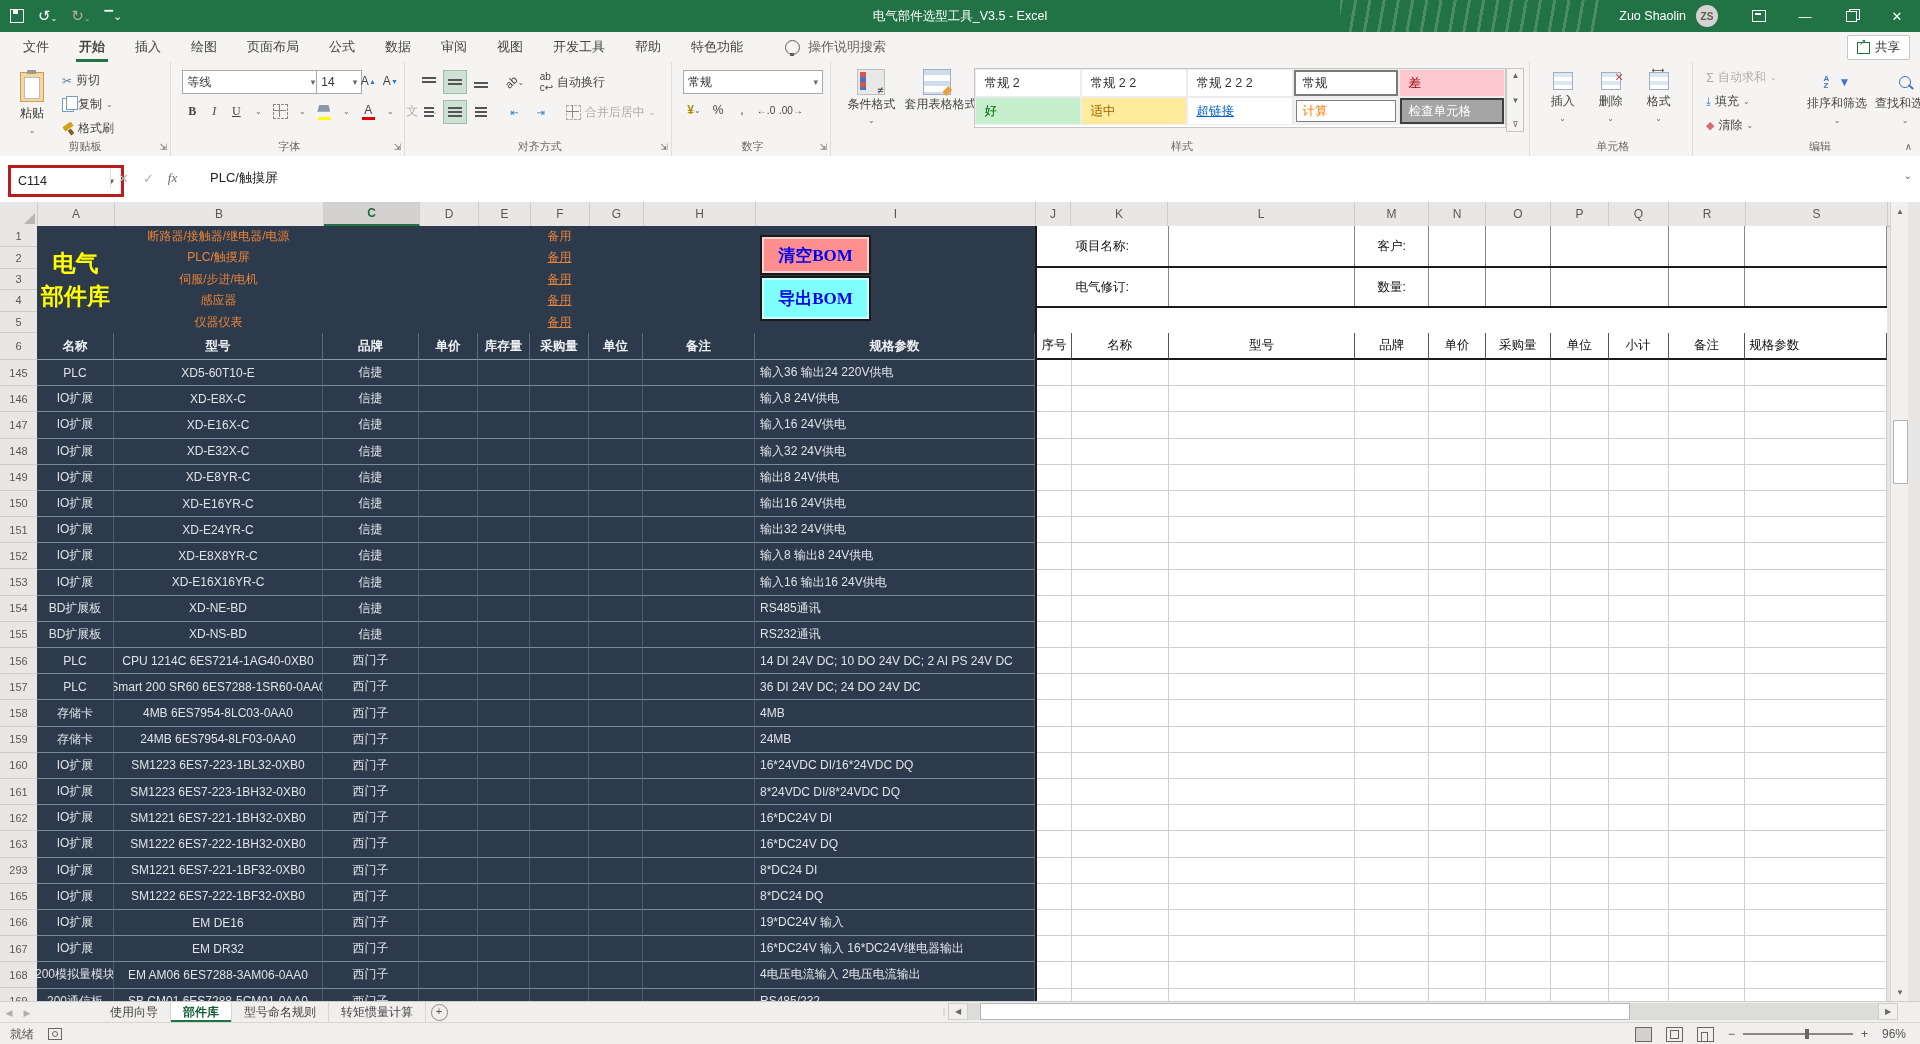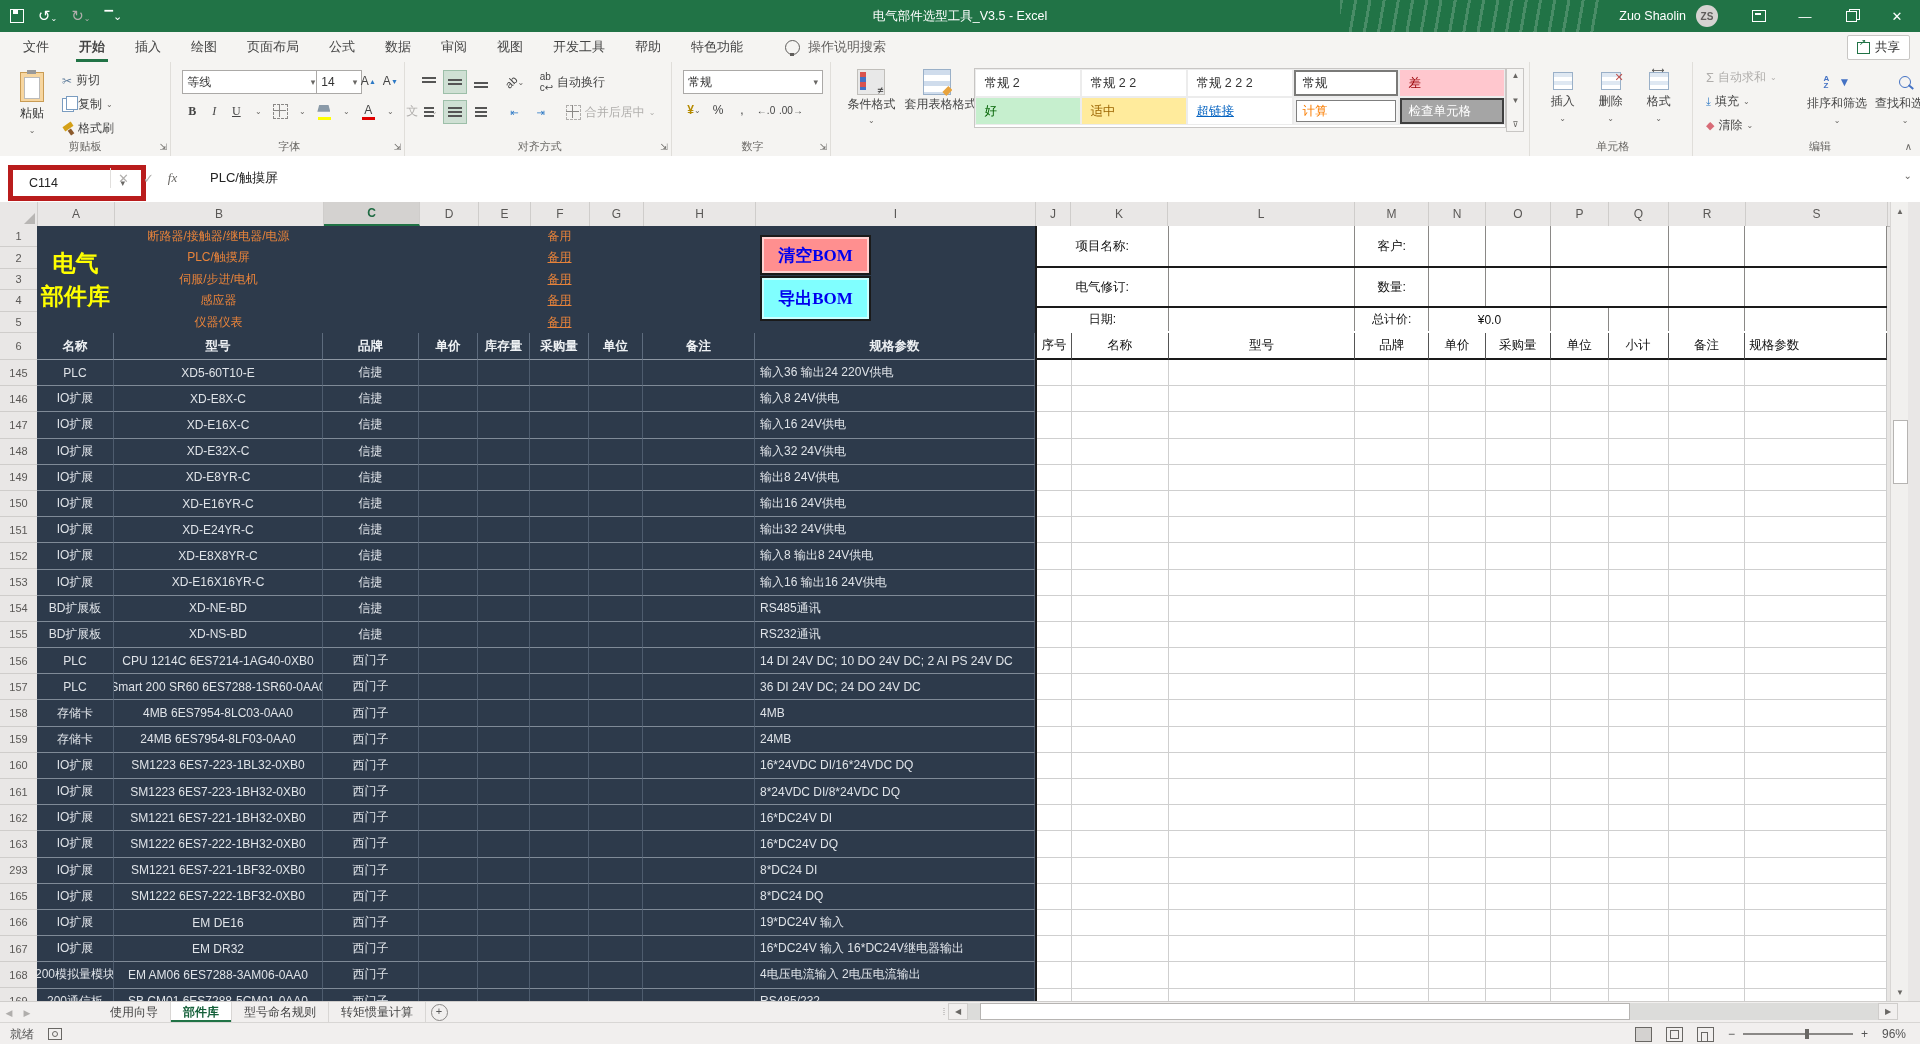--- a/index.html
+++ b/index.html
@@ -111,22 +111,22 @@
   .stackbtn{display:inline-block;width:46px;text-align:center;vertical-align:top;color:#444;}
   .miniico{width:18px;height:16px;margin:0 auto 3px;border:1px solid #9ab0c8;background:repeating-linear-gradient(#dfe8f2 0 4px,#fff 4px 8px);position:relative;}
   #g-edit{width:248px;border-right:none;}
   .erow{position:absolute;display:flex;align-items:center;gap:4px;font-size:12px;color:#444;}
   .azico{width:14px;height:14px;font-size:8px;font-weight:bold;color:#4472c4;line-height:7px;text-align:left;}
   .magico{width:10px;height:10px;border:1.6px solid #4472c4;border-radius:50%;position:relative;display:inline-block;}
   .magico:after{content:"";position:absolute;left:8px;top:9px;width:6px;height:1.8px;background:#4472c4;transform:rotate(40deg);}
   #rib-collapse{position:absolute;right:8px;bottom:4px;color:#696764;font-size:10px;}
   
   #formulabar{left:0;top:156px;width:1920px;height:46px;background:#fff;border-bottom:1px solid #cfcdcb;}
-  #namebox{left:8px;top:9px;width:96px;height:26px;border:5px solid #b91c1c;display:flex;align-items:center;
-    justify-content:space-between;padding:0 16px;font-size:12.5px;color:#222;}
+  #namebox{left:8px;top:9px;width:96px;height:26px;border:3px solid #b91c1c;display:flex;align-items:center;
+    justify-content:space-between;padding:0 7px;font-size:12.5px;color:#222;}
   #fx-icons{left:118px;top:9px;height:26px;display:flex;align-items:center;gap:14px;position:absolute;color:#b0aeac;font-size:13px;}
   #fx-icons .fx{color:#696764;font-style:italic;font-family:"Liberation Serif",serif;}
   #formula-text{left:210px;top:9px;height:26px;display:flex;align-items:center;position:absolute;font-size:13px;color:#222;}
   #fb-exp{right:8px;top:14px;position:absolute;color:#696764;font-size:10px;}
   .fbsep{position:absolute;left:110px;top:12px;height:20px;width:1px;background:#e1dfdd;}
   
   #colheaders{left:0;top:202px;width:1890px;height:24px;display:flex;background:#e9e7e6;border-bottom:1px solid #b8b6b4;}
   .ch{border-right:1px solid #cfcdcb;display:flex;align-items:center;justify-content:center;
       font-size:12px;color:#5a5856;height:24px;box-sizing:border-box;}
   .ch.sel{background:#d4d2d0;color:#1f6b43;border-bottom:2px solid #217346;font-weight:bold;}
@@ -394,20 +394,21 @@
         <div class="stcell st-neutral">适中</div>
         <div class="stcell st-link">超链接</div>
         <div class="stcell st-calc">计算</div>
         <div class="stcell st-check">检查单元格</div>
       </div>
     <div id="galscroll">
       <span>▲</span>
       <span>▼</span>
       <span>⊽</span>
     </div>
+    <div class="rlabel">样式</div>
   </div>
   
   <div class="rgroup" id="g-cells">
     <div class="stackbtn abs" style="left:6px;top:10px;">
       <div class="miniico"></div>
       <span>插入</span><br><span style="font-size:8px;color:#696764;">⌄</span>
     </div>
     <div class="stackbtn abs" style="left:54px;top:10px;">
       <div class="miniico">
           <span style="position:absolute;right:-4px;top:-2px;color:#c0504d;font-size:11px;">✕</span>
@@ -567,30 +568,20 @@
     <div class="prow" style="height: 40px;">
       <div class="pcell" style="width: 132px;">电气修订:</div>
       <div class="pcell" style="width: 187px;"></div>
       <div class="pcell" style="width: 74px;">数量:</div>
       <div class="pcell" style="width: 57px;"></div>
       <div class="pcell" style="width: 65px;"></div>
       <div class="pcell" style="width: 118px;"></div>
       <div class="pcell" style="width: 77px;"></div>
       <div class="pcell" style="width: 142px;"></div>
     </div>
-    <div class="prow" style="height: 23px; border-bottom: none;">
-      <div class="pcell" style="width: 132px; font-size: 12px;">日期:</div>
-      <div class="pcell" style="width: 187px; font-size: 12px;"></div>
-      <div class="pcell" style="width: 74px; font-size: 12px;">总计价:</div>
-      <div class="pcell" style="width: 122px; font-size: 12px;">¥0.0</div>
-      <div class="pcell" style="width: 58px; font-size: 12px;"></div>
-      <div class="pcell" style="width: 60px; font-size: 12px;"></div>
-      <div class="pcell" style="width: 77px; font-size: 12px;"></div>
-      <div class="pcell" style="width: 142px; font-size: 12px;"></div>
-    </div>
   </div>
 
 <div id="row6l" class="abs">
     <div class="h6" style="width: 77px;">名称</div>
     <div class="h6" style="width: 209px;">型号</div>
     <div class="h6" style="width: 96px;">品牌</div>
     <div class="h6" style="width: 59px;">单价</div>
     <div class="h6" style="width: 52px;">库存量</div>
     <div class="h6" style="width: 59px;">采购量</div>
     <div class="h6" style="width: 54px;">单位</div>

